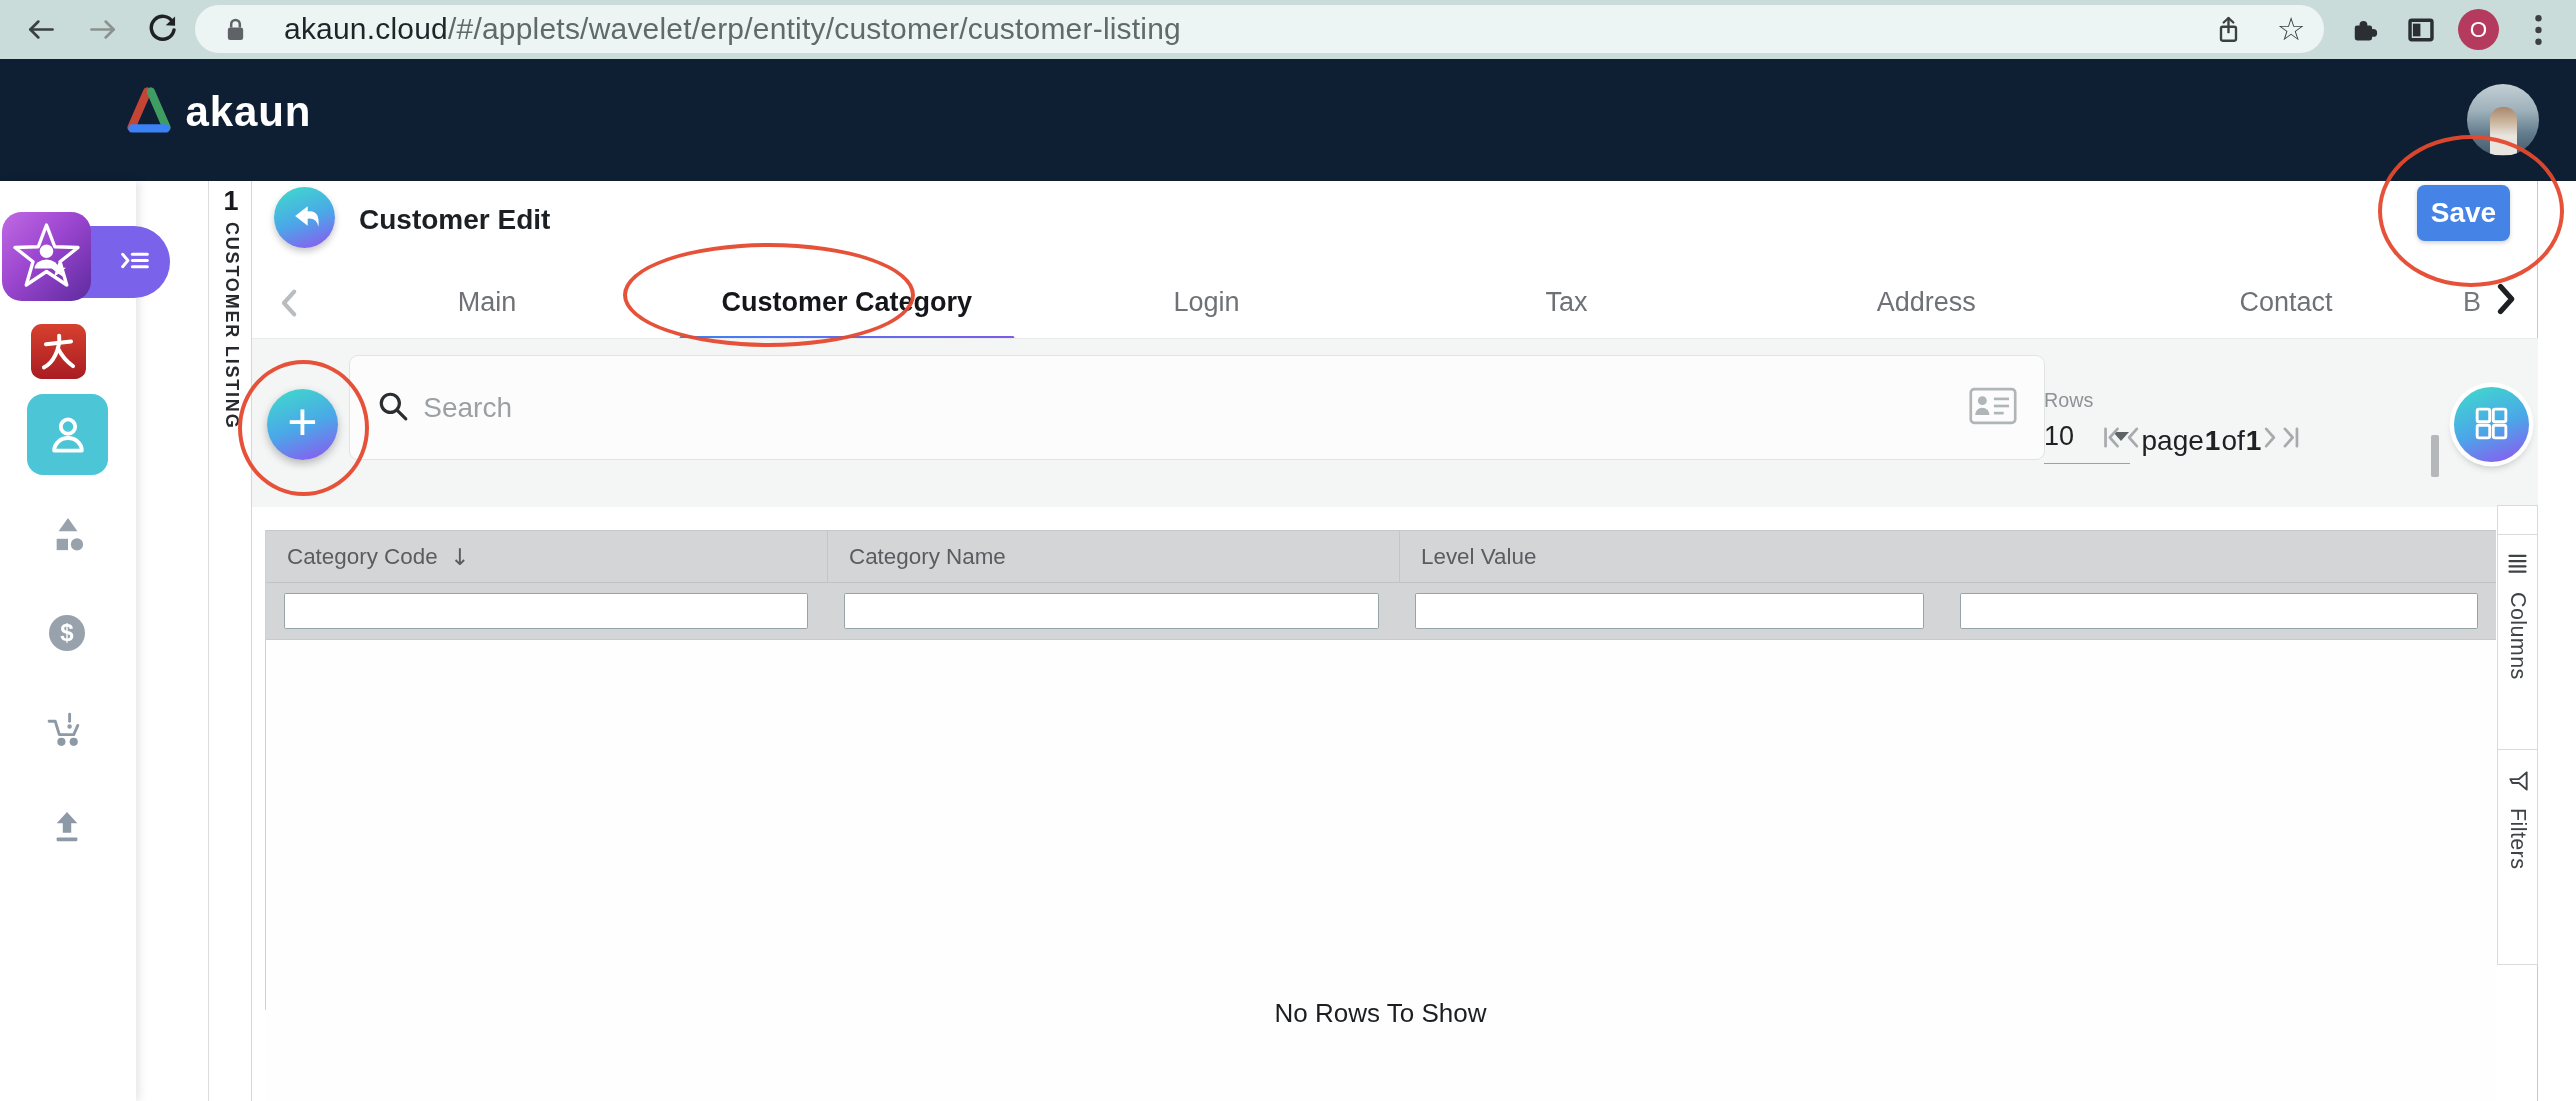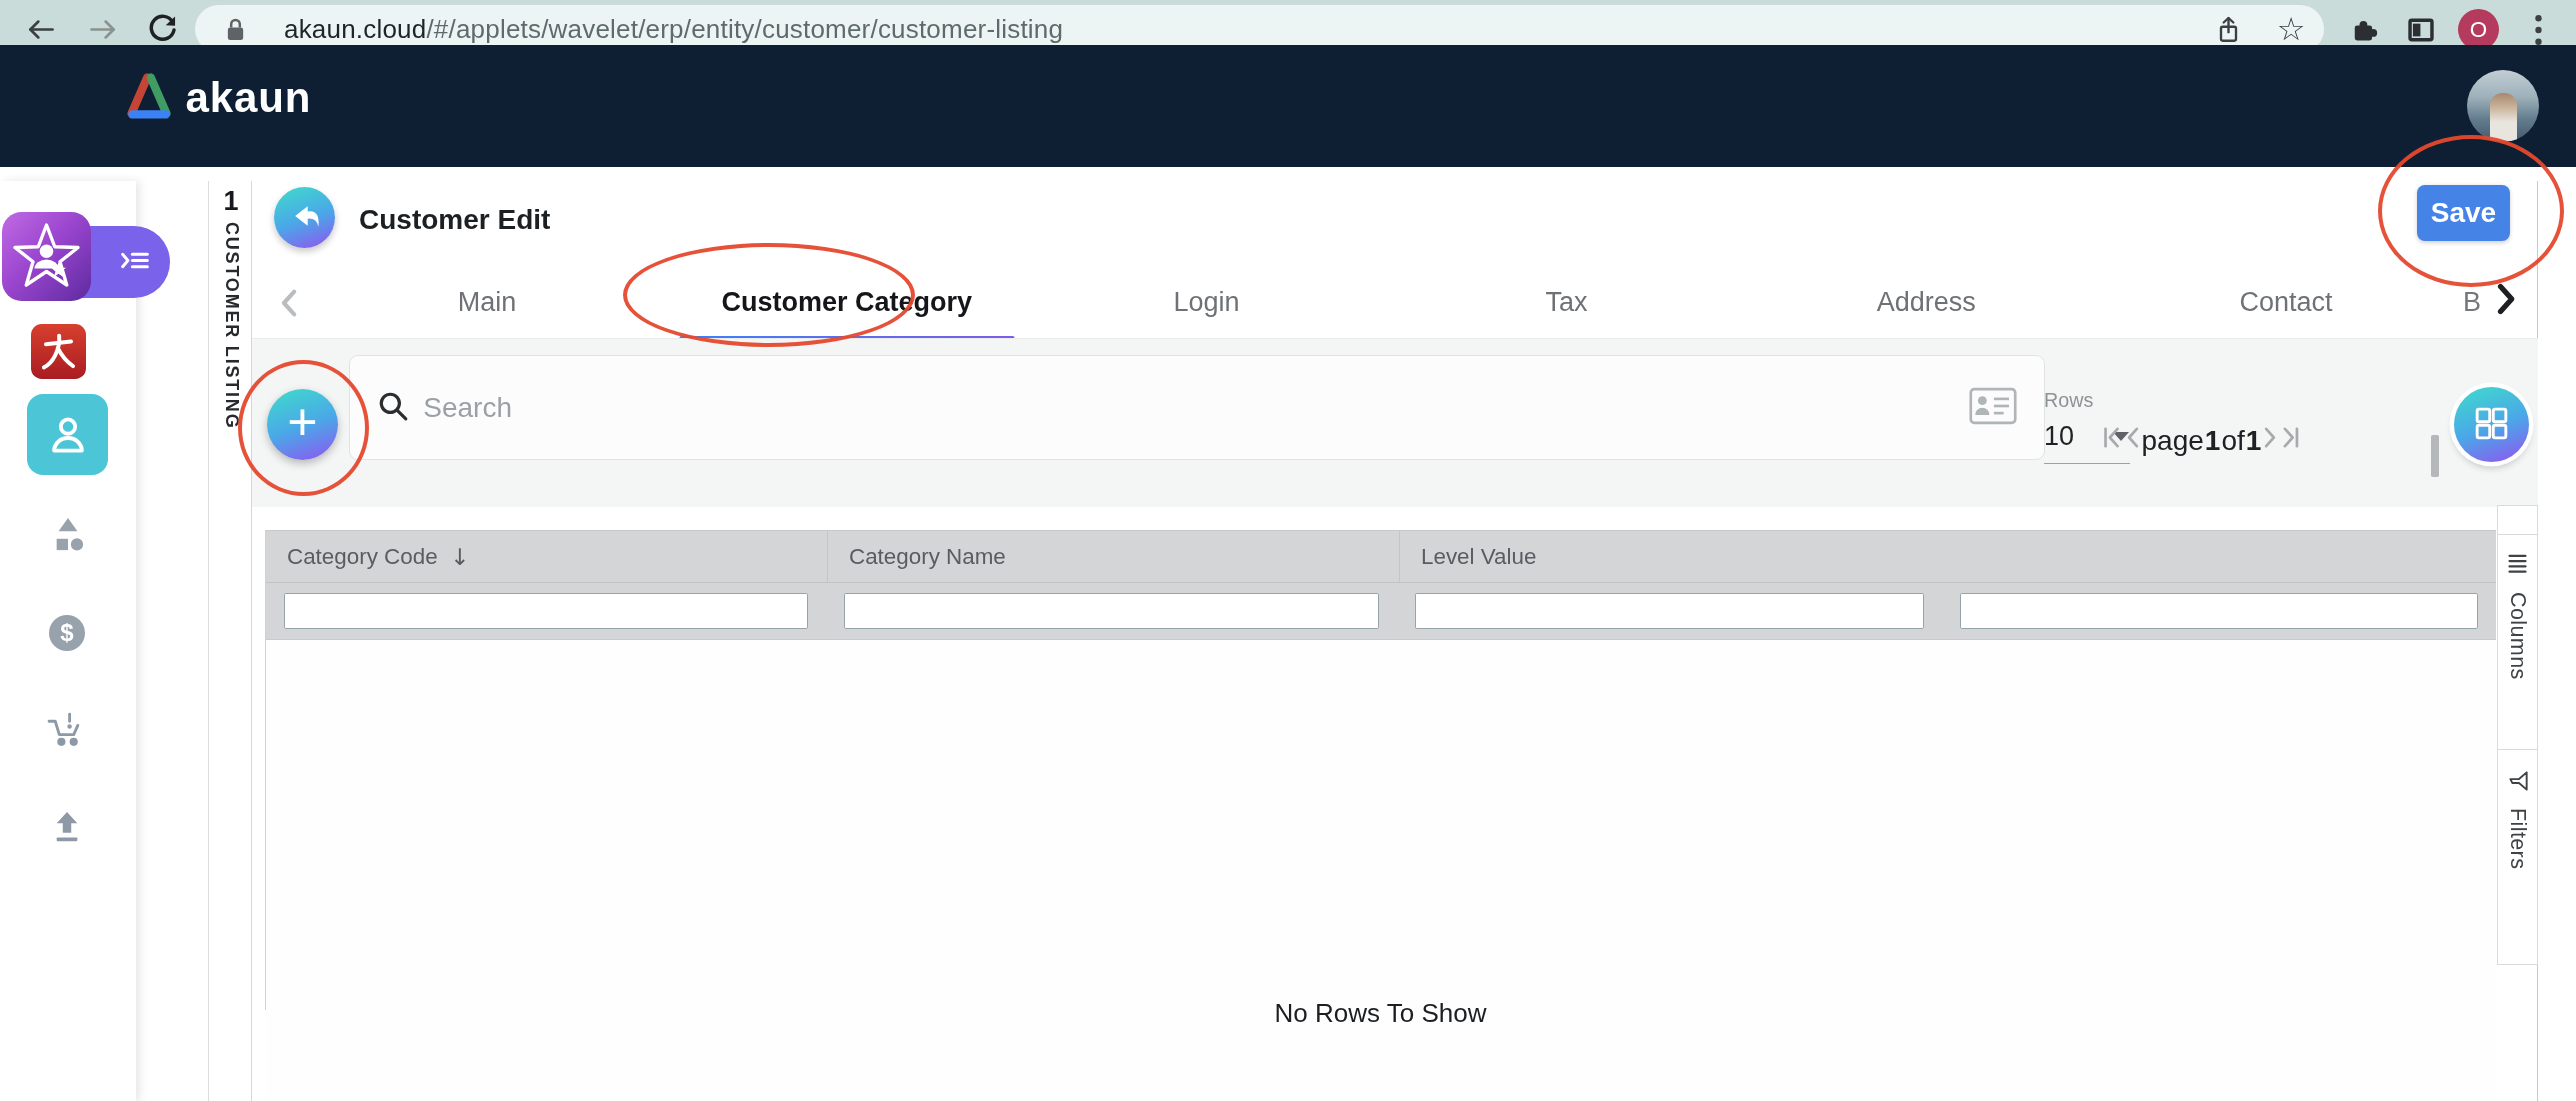--- a/index.html
+++ b/index.html
@@ -6,30 +6,30 @@
   html,body { width:2576px; height:1102px; overflow:hidden; background:#fff;
               font-family:"Liberation Sans", sans-serif; }
 
   
   .browser-bar { position:absolute; left:0; top:0; width:2576px; height:59px;
                  background:#c9dcda; display:flex; align-items:center; }
   .nav-ico { position:absolute; top:10.7px; width:38px; height:38px; display:flex;
              align-items:center; justify-content:center; }
   .url-pill { position:absolute; left:195px; top:5.4px; width:2129px; height:48px;
               background:#ecf5f4; border-radius:24px; display:flex; align-items:center; }
-  .url-text { font-size:26px; letter-spacing:0.2px; white-space:nowrap; }
+  .url-text { font-size:30px; letter-spacing:0.2px; white-space:nowrap; }
   .url-host { color:#1f2428; }
   .url-path { color:#5f6b6a; }
   .chrome-avatar { position:absolute; left:2458px; top:9px; width:41px; height:41px;
                    border-radius:50%; background:#b43a5e; color:#fff; font-size:22.4px;
                    display:flex; align-items:center; justify-content:center; }
   .star-glyph { font-family:"DejaVu Sans", sans-serif; font-size:32px; color:#3c4043; }
 
   
-  .app-navbar { position:absolute; left:0; top:45px; width:2576px; height:122px;
+  .app-navbar { position:absolute; left:0; top:59px; width:2576px; height:122px;
                 background:#0e1e33; }
   .brand { position:absolute; left:125px; top:27px; display:flex; align-items:center; gap:12.5px; }
   .brand-name { color:#fff; font-size:42px; font-weight:bold; letter-spacing:0.9px; }
   .nav-avatar { position:absolute; left:2467px; top:25px; width:72px; height:72px; border-radius:50%;
                 background:linear-gradient(180deg,#c3ced4 0%,#9db0ba 38%,#647d8e 68%,#42596c 100%);
                 overflow:hidden; }
   .nav-avatar:after { content:""; position:absolute; left:23px; top:23px; width:27px; height:48px;
                 border-radius:12.5px 12.5px 0 0;
                 background:linear-gradient(180deg,#a8876f 0%,#c9b49a 30%,#e8e4de 60%); }
 

